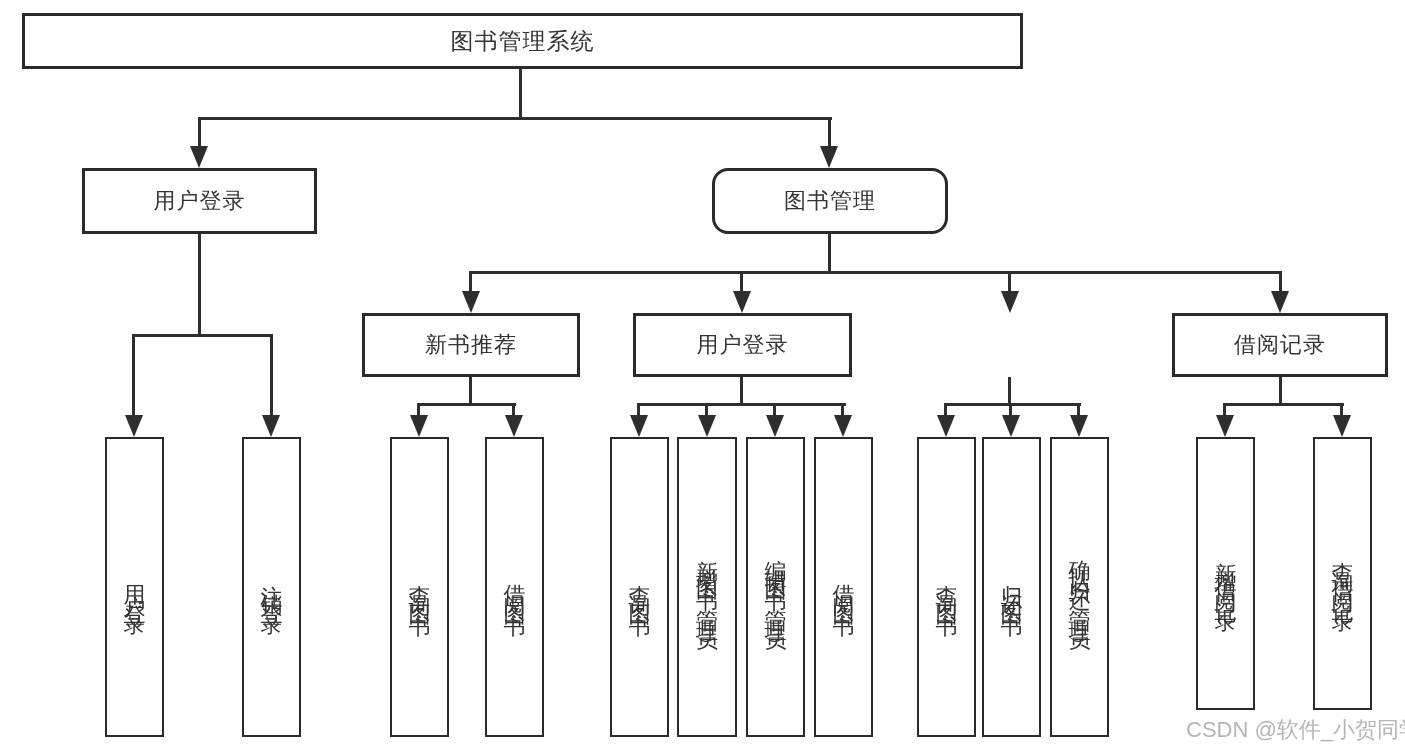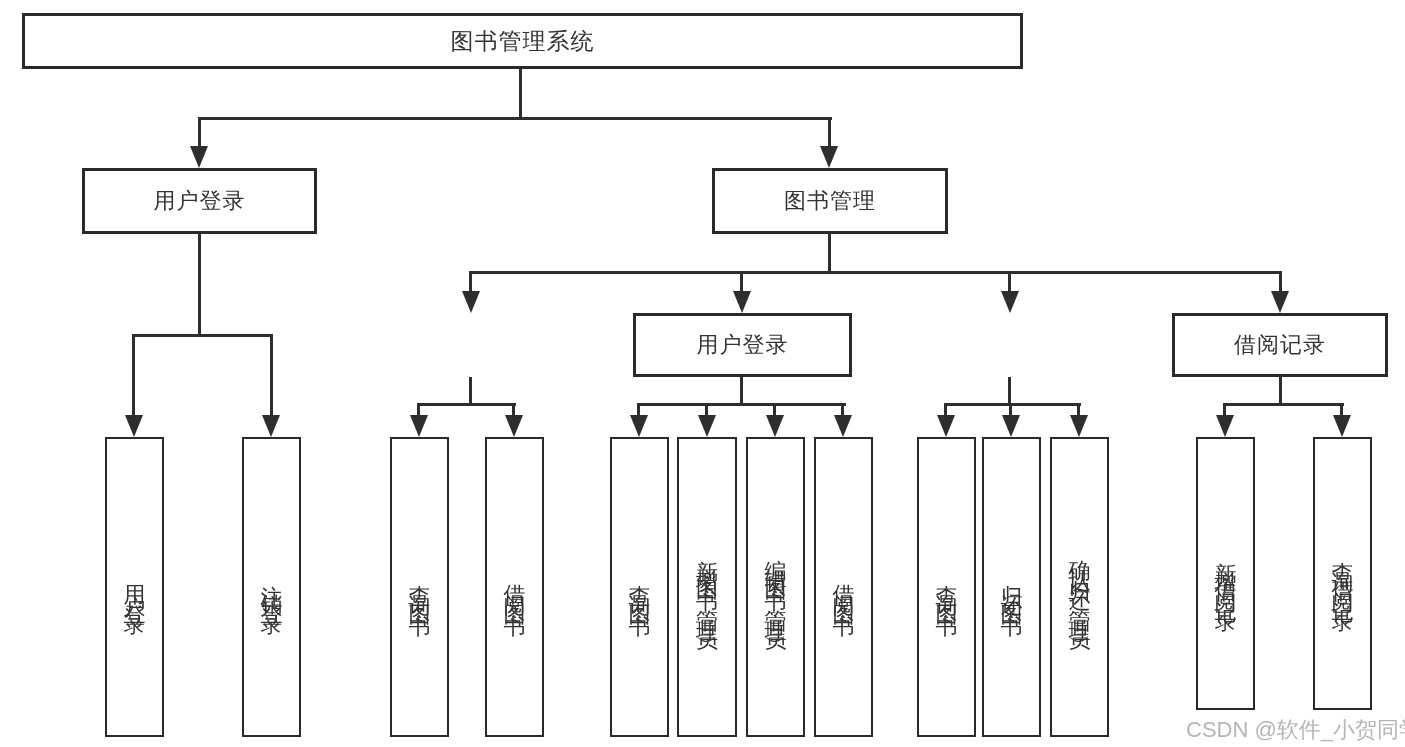--- a/index.html
+++ b/index.html
@@ -38,24 +38,27 @@
 <div class="canvas">
 
   <div class="node root" style="left:22px; top:13px; width:1001px; height:56px;">
     <span class="hlabel">图书管理系统</span>
   </div>
 
   <div class="node" style="left:82px; top:168px; width:235px; height:66px;">
     <span class="hlabel">用户登录</span>
   </div>
 
-  <div class="node" style="left:712px; top:168px; width:236px; height:66px;">
+  <div class="node" style="left:712px; top:168px; width:236px; height:66px;border-radius:16px;">
     <span class="hlabel">图书管理</span>
   </div>
 
+  <div class="node" style="left:362px; top:313px; width:218px; height:64px;">
+    <span class="hlabel">新书推荐</span>
+  </div>
 
   <div class="node" style="left:633px; top:313px; width:219px; height:64px;">
     <span class="hlabel">用户登录</span>
   </div>
 
 
   <div class="node" style="left:1172px; top:313px; width:216px; height:64px;justify-content:center;">
     <span class="hlabel">借阅记录</span>
   </div>
 

